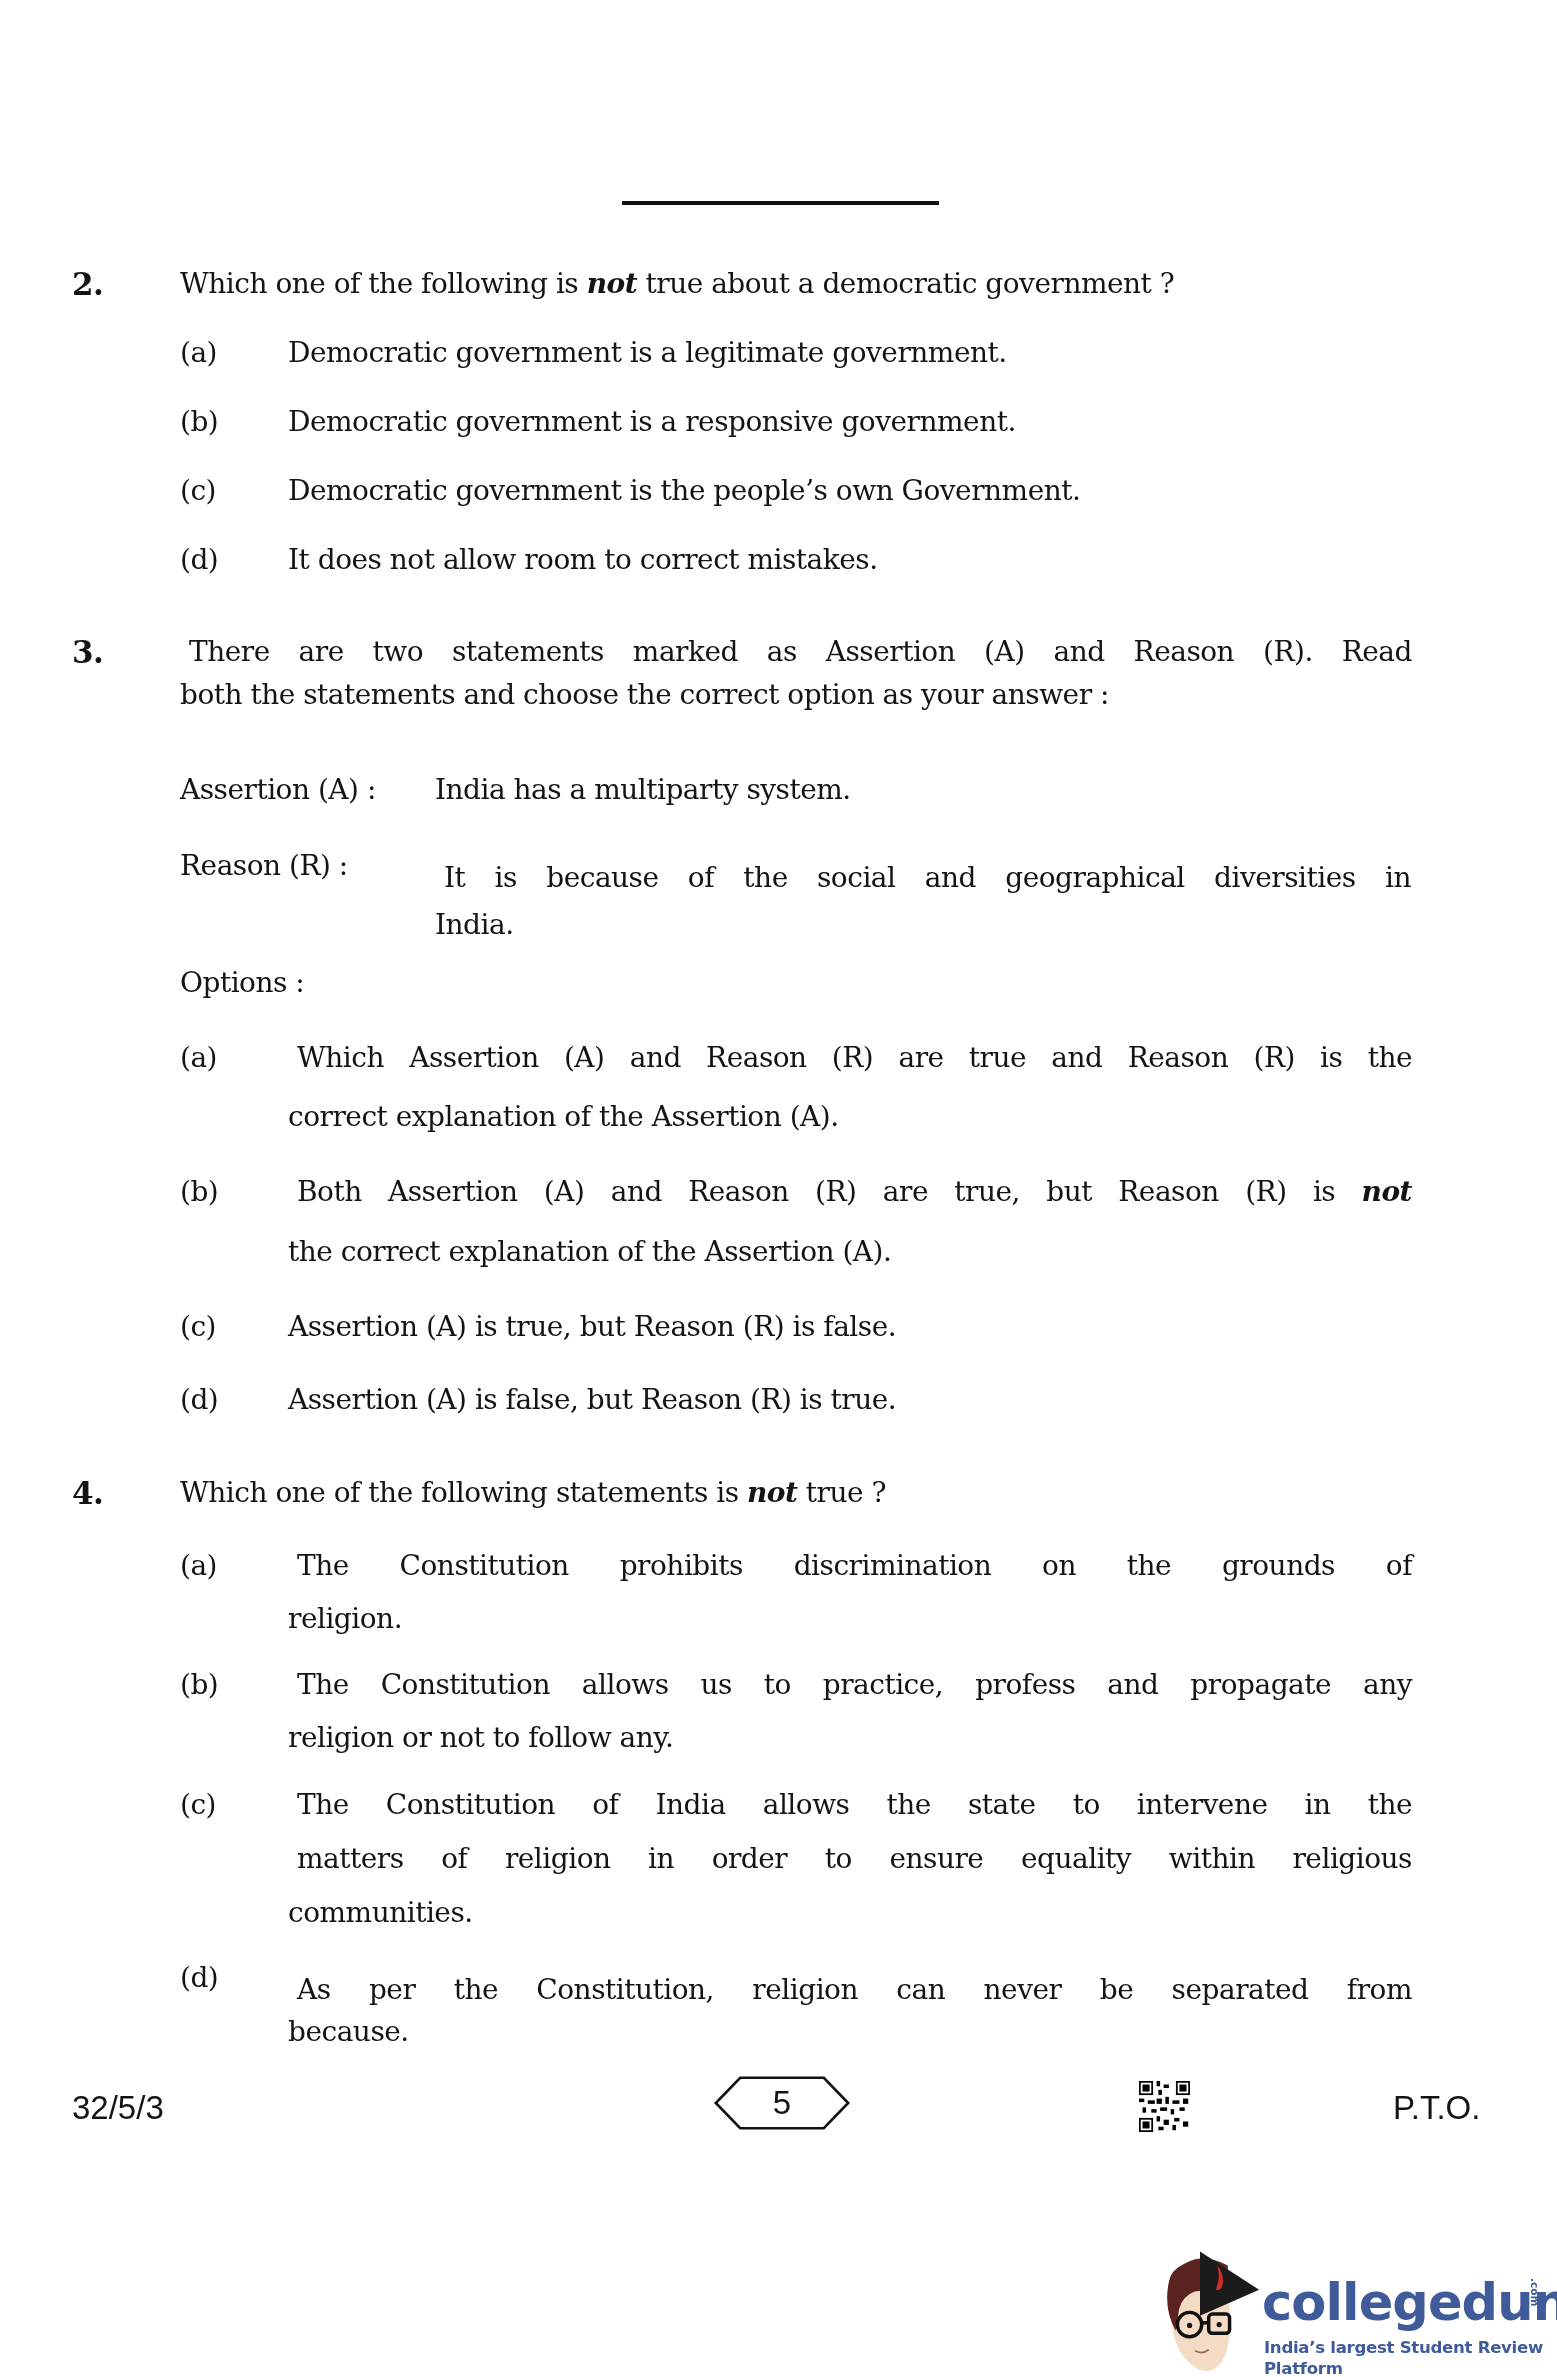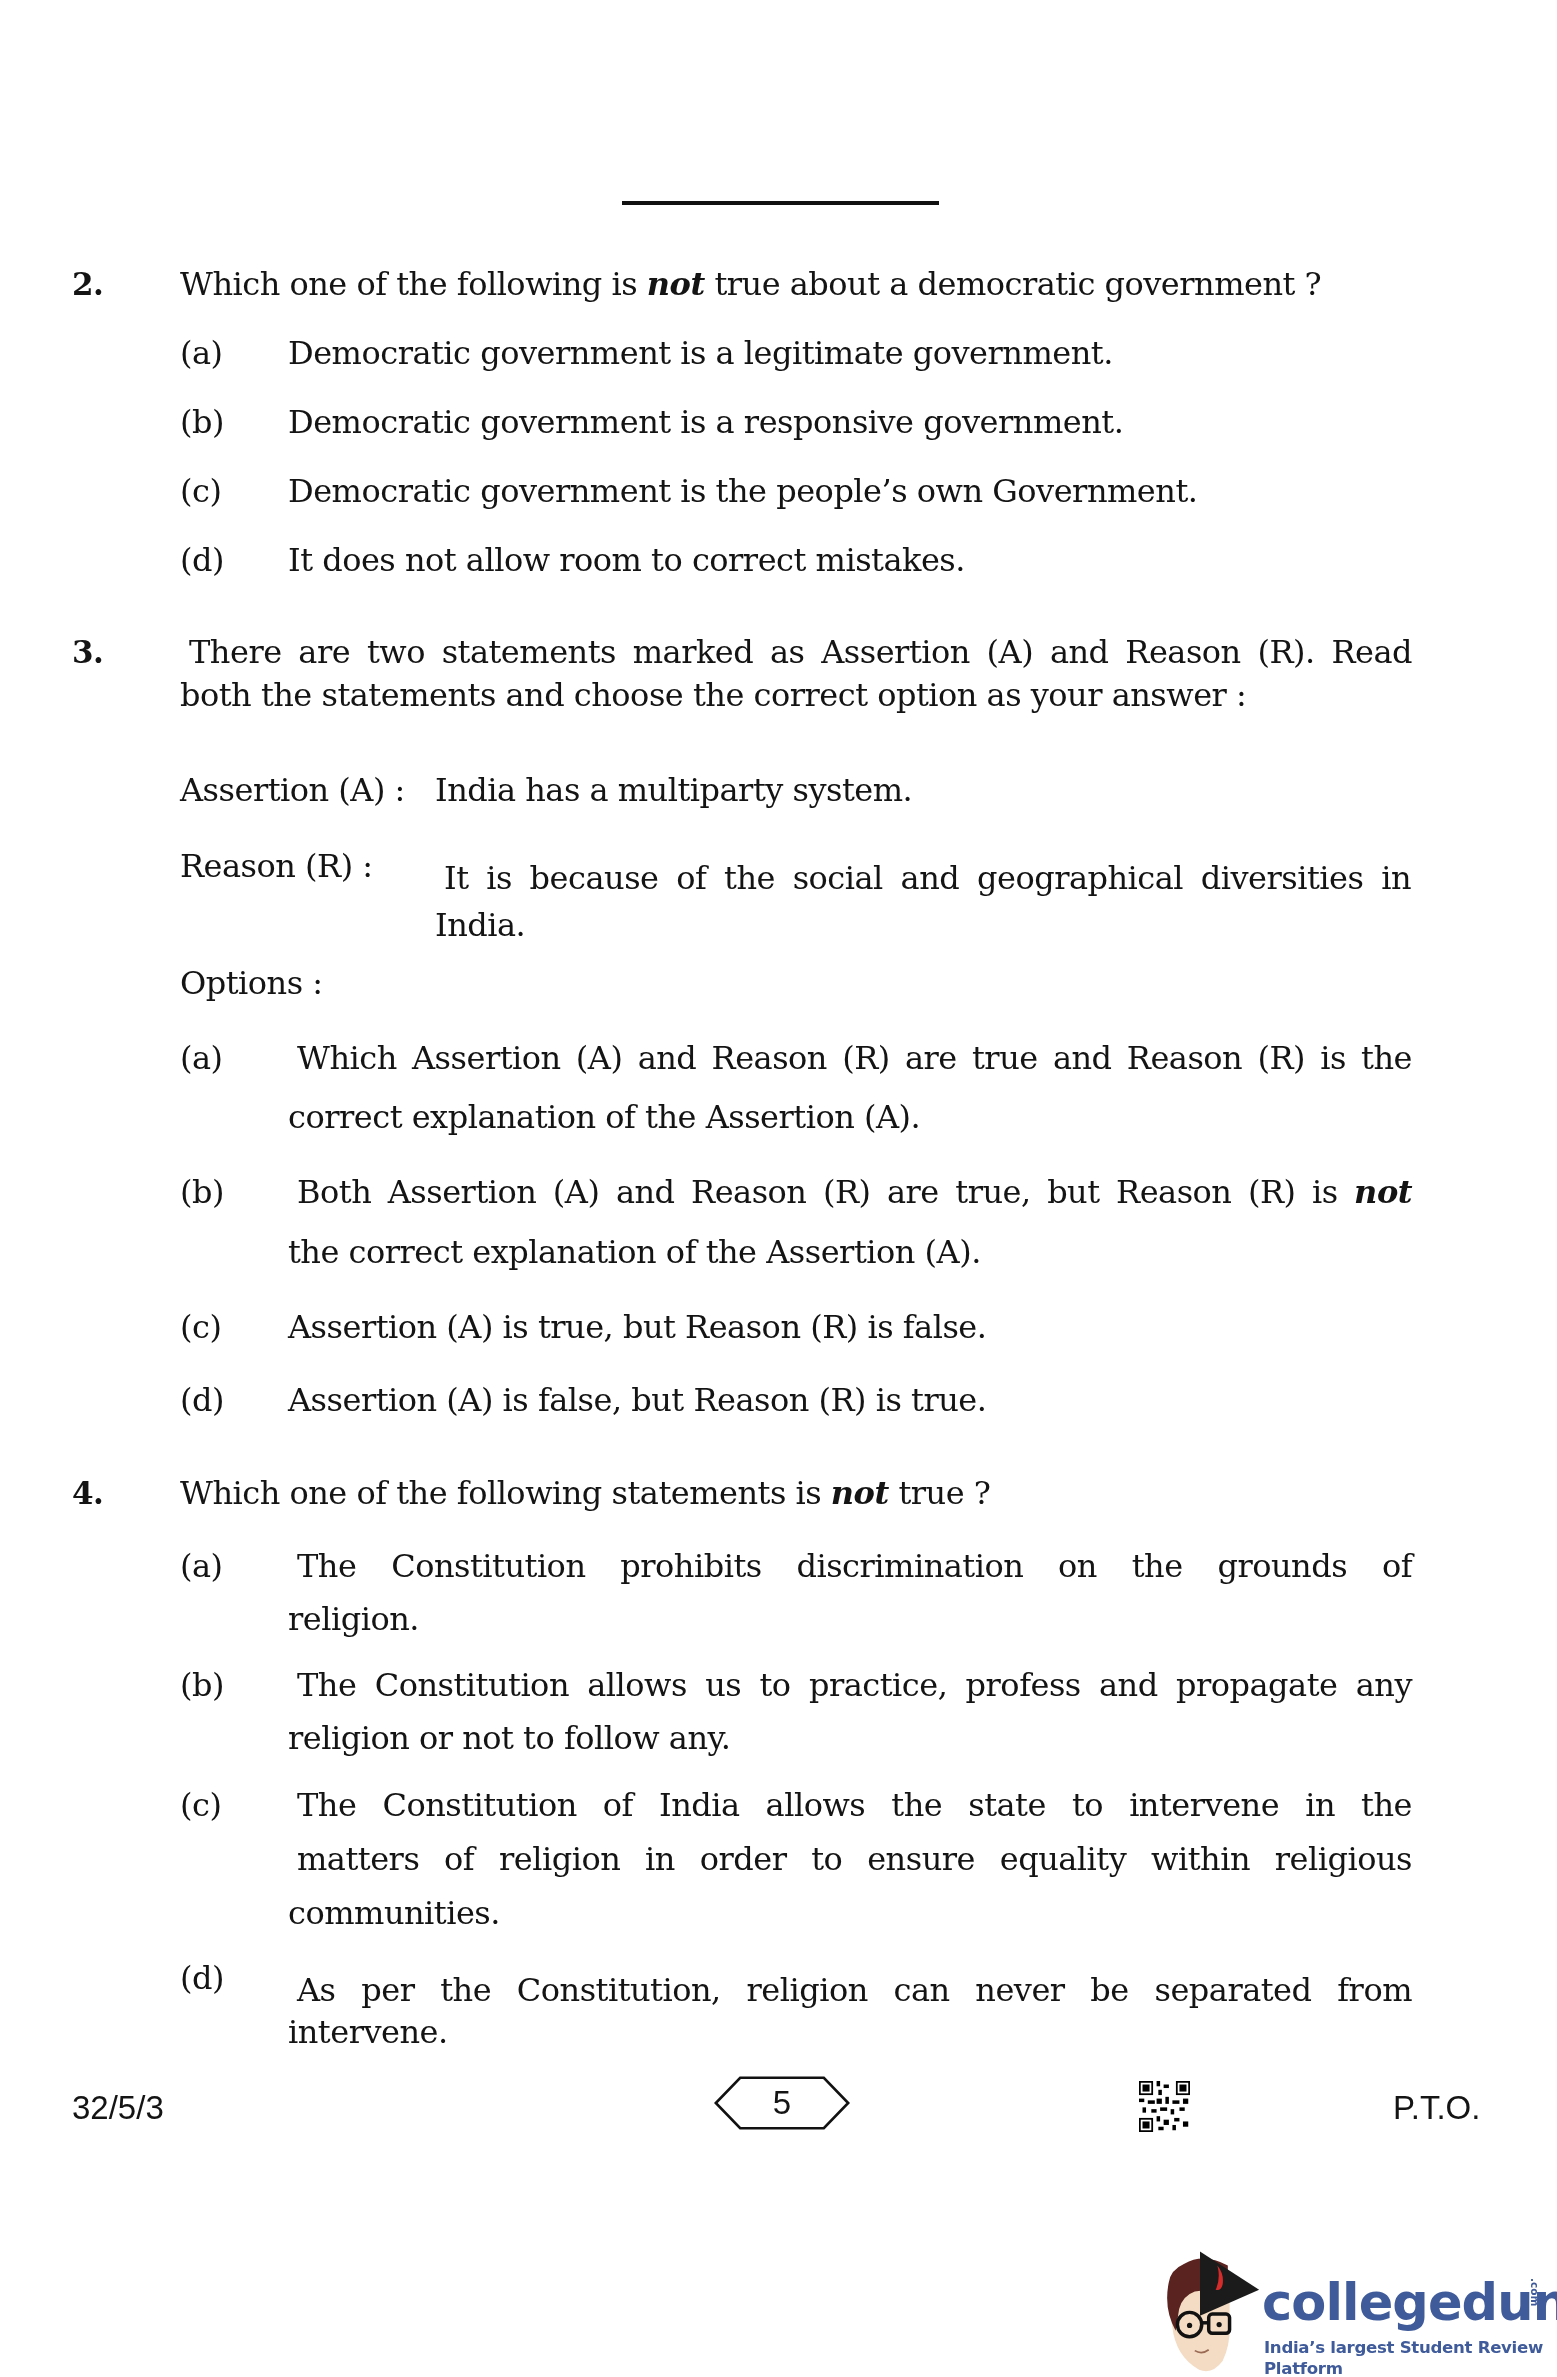--- a/index.html
+++ b/index.html
@@ -1,20 +1,20 @@
 <!DOCTYPE html>
 <html style="font-size:14px"><head>
 <meta charset="utf-8">
 <style>
   html, body { margin:0; padding:0; background:#ffffff; }
   body { width:1558px; height:2377px; position:relative; overflow:hidden;
          font-family:"DejaVu Serif","Liberation Serif",serif; color:#141414; }
   .abs { position:absolute; }
   .top-rule { left:622px; top:201px; width:317px; height:3.5px; background:#111; }
-  .txt { font-size:32px; line-height:44px; letter-spacing:-0.5px; white-space:nowrap; }
+  .txt { font-size:28px; line-height:44px; letter-spacing:-0.5px; white-space:nowrap; }
   .qnum { left:72px; font-weight:bold; font-size:31px; }
   .qtext { left:180px; width:1223px; }
   .olabel { left:180px; }
   .otext { left:288px; width:1115px; }
   .just { white-space:normal; text-align:justify; text-align-last:justify;margin-left:9px; }
   .ital { }
   b i, .em { font-weight:bold; font-style:italic; }
   .footer-txt { font-family:"Liberation Sans","DejaVu Sans",sans-serif; font-size:33px; }
   .brand { font-family:"DejaVu Sans","Liberation Sans",sans-serif; color:#3f5b9a; }
 </style>
@@ -70,21 +70,21 @@
 <div class="abs txt otext just" style="top:1663px">The Constitution allows us to practice, profess and propagate any</div>
 <div class="abs txt otext" style="top:1716px">religion or not to follow any.</div>
 
 <div class="abs txt olabel" style="top:1783px">(c)</div>
 <div class="abs txt otext just" style="top:1783px">The Constitution of India allows the state to intervene in the</div>
 <div class="abs txt otext just" style="top:1837px">matters of religion in order to ensure equality within religious</div>
 <div class="abs txt otext" style="top:1891px">communities.</div>
 
 <div class="abs txt olabel" style="top:1956px">(d)</div>
 <div class="abs txt otext just" style="top:1968px">As per the Constitution, religion can never be separated from</div>
-<div class="abs txt otext" style="top:2010px">intervene.</div>
+<div class="abs txt otext" style="top:2010px">because.</div>
 
 <div class="abs footer-txt" style="left:72px; top:2088px; line-height:40px">32/5/3</div>
 
 <div class="abs" style="left:714px; top:2076px; width:136px; height:54px">
   <svg width="136" height="54" viewBox="0 0 156 62">
     <polygon points="30,2 126,2 154,31 126,60 30,60 2,31" fill="none" stroke="#111" stroke-width="3"></polygon>
   </svg>
   <div class="abs footer-txt" style="left:0; top:7px; width:136px; text-align:center; line-height:40px">5</div>
 </div>
 

